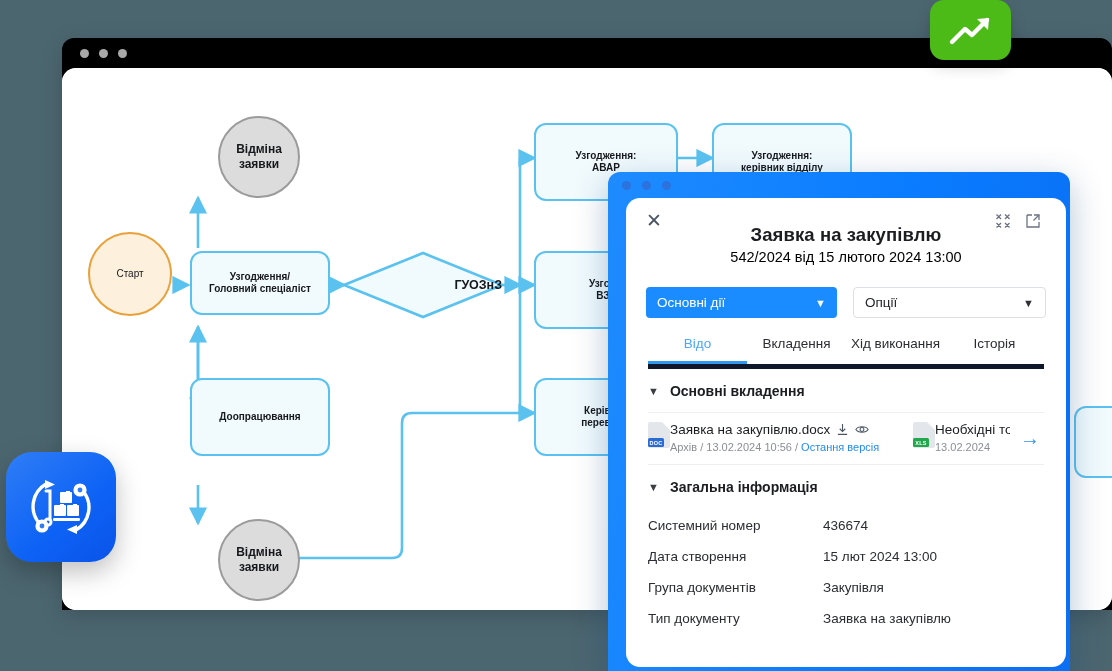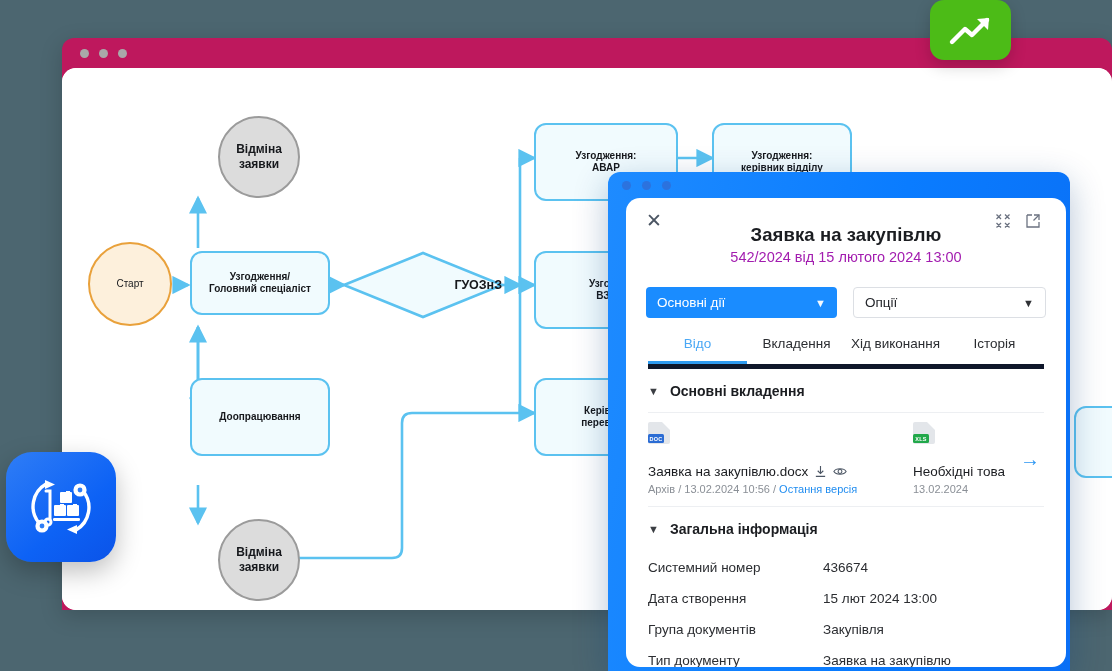--- a/index.html
+++ b/index.html
@@ -8,21 +8,21 @@
     overflow: hidden;
     font-family: "Liberation Sans", sans-serif;
   }
   body { background: #4c6670; position: relative; }
 
   
   .browser-window {
     position: absolute;
     left: 62px; top: 38px;
     width: 1050px; height: 572px;
-    background: #be185d;
+    background: #000000;
     border-radius: 12px 12px 0 0;
     box-shadow: 0 6px 22px rgba(0,0,0,0.18);
   }
   .browser-chrome {
     height: 30px;
     display: flex; align-items: center;
     padding-left: 18px; gap: 10px;
   }
   .chrome-dot { width: 9px; height: 9px; border-radius: 50%; background: #a9a9a9; }
   .browser-canvas {
@@ -100,21 +100,21 @@
   }
   .close-x { left: 18px; top: 12px; width: 20px; height: 20px; font-size: 19px; line-height: 1; color: #4b5563; font-weight: 300; }
   .ico-collapse { right: 54px; top: 14px; width: 18px; height: 18px; }
   .ico-expand { right: 24px; top: 14px; width: 18px; height: 18px; }
 
   .modal-title {
     text-align: center; font-size: 18.5px; font-weight: 700;
     color: #1b1d21; margin-top: 14px; letter-spacing: .1px;
   }
   .modal-sub {
-    text-align: center; font-size: 14.5px; color: #a21caf;
+    text-align: center; font-size: 14.5px; color: #000000;
     margin-top: 3px;
   }
 
   .dd-row { display: flex; gap: 16px; padding: 16px 20px 0; }
   .dd {
     flex: 1; height: 31px; border-radius: 4px;
     display: flex; align-items: center; justify-content: space-between;
     padding: 0 11px; font-size: 13.5px; cursor: pointer;
   }
   .dd-primary { background: #1a8cff; color: #fff; }
@@ -138,21 +138,21 @@
     cursor: pointer;
   }
   .sec-chev { color: #3b3e43; font-size: 11px; font-weight: 400; }
 
   .attach-row {
     display: flex; align-items: center;
     border-top: 1px solid #edeff2; border-bottom: 1px solid #edeff2;
     margin: 0 22px; padding: 9px 0;
     gap: 10px;
   }
-  .attach { display: flex; gap: 20px; align-items: flex-start; min-width: 0; flex-direction: column; }
+  .attach { display: flex; gap: 0; align-items: flex-start; min-width: 0; }
   .attach.first { flex: 0 0 255px; }
   .attach.second { flex: 1 1 auto; min-width: 0; }
   .file-ico { position: relative; width: 22px; height: 26px; flex: 0 0 22px; }
   .file-ico .sheet {
     position: absolute; inset: 0;
     background: #e3e6ea; border-radius: 2px;
   }
   .file-ico .fold {
     position: absolute; right: 0; top: 0;
     width: 8px; height: 8px; background: #fff;
@@ -251,21 +251,21 @@
 
             <path d="M 282 217 L 361 185 L 440 217 L 361 249 Z" fill="#f1fbfe"></path>
           </g>
         </svg>
       </div>
 
       <div class="node node-term" style="left:156px; top:48px;">
         <span>Відміна<br>заявки</span>
       </div>
 
-      <div class="node node-start" style="left:26px; top:174px;">
+      <div class="node node-start" style="left:26px; top:164px;">
         <span>Старт</span>
       </div>
 
       <div class="node node-box" style="left:128px; top:183px; width:140px; height:64px;">
         <span>Узгодження/<br>Головний спеціаліст</span>
       </div>
 
       <div class="node-diamond-label" style="left:282px; top:185px; width:158px; height:64px;">
         <span>ГУОЗнЗ</span>
       </div>

